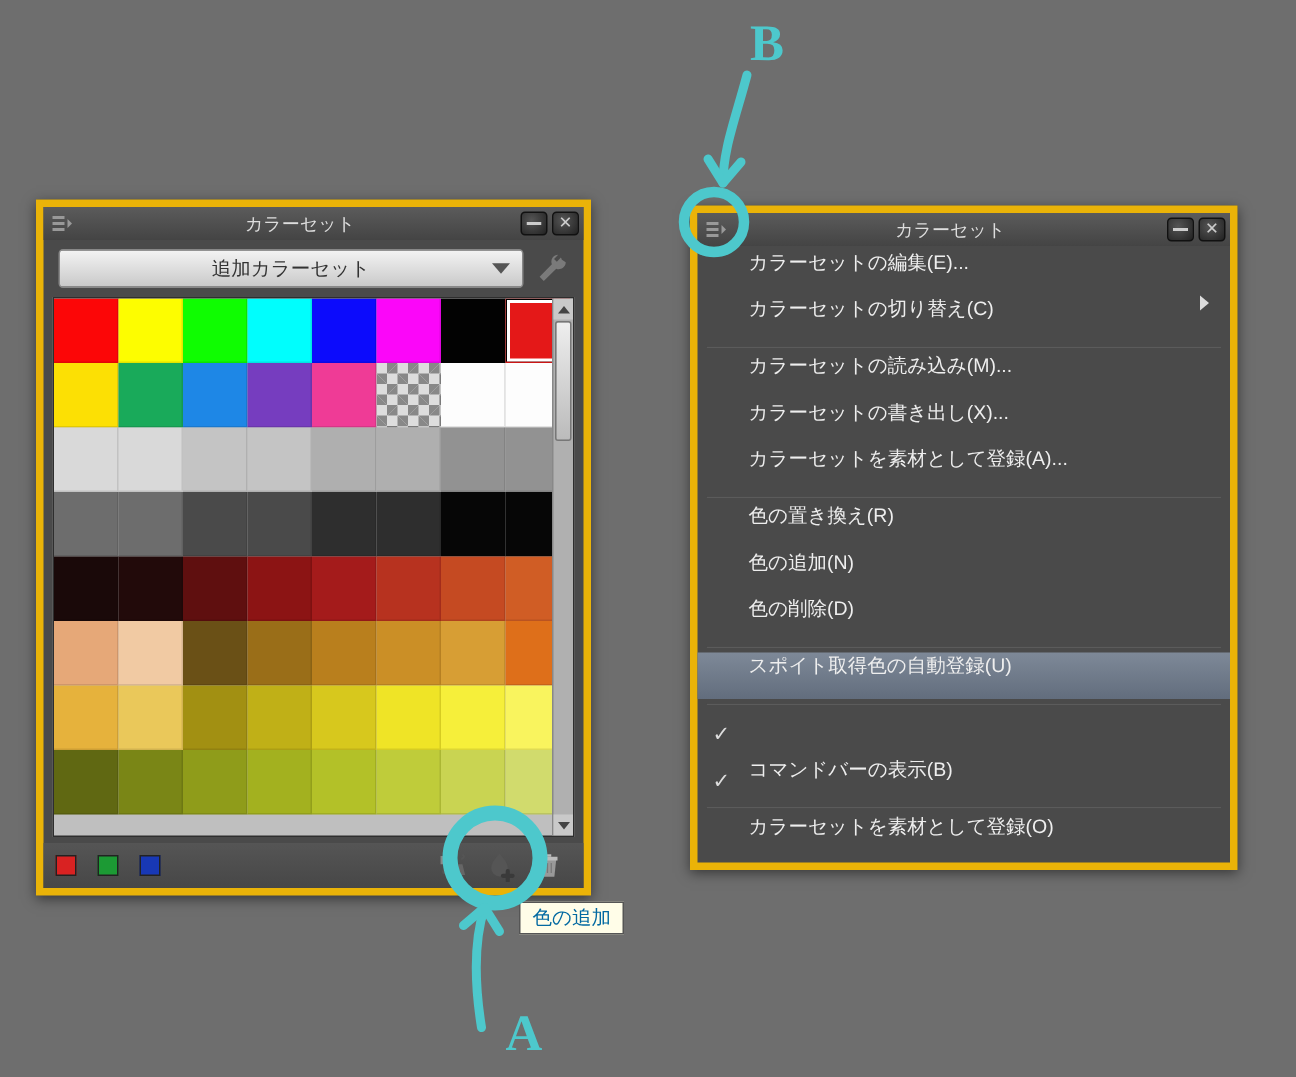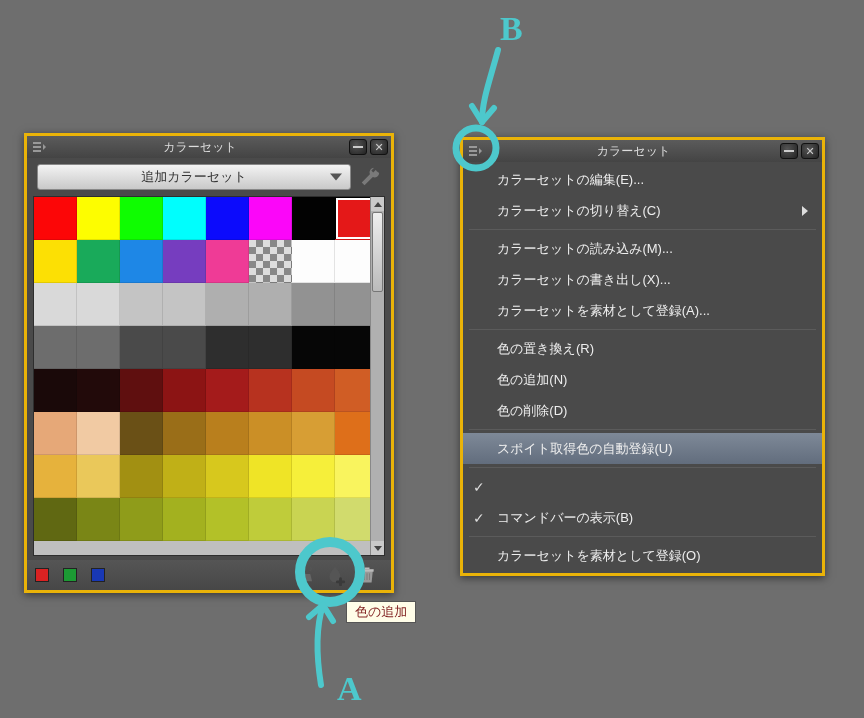--- a/index.html
+++ b/index.html
@@ -1,21 +1,21 @@
 <!DOCTYPE html>
 <html><head>
 <meta charset="utf-8">
 <style>
   * { box-sizing: border-box; margin: 0; padding: 0; font-family: "Hiragino Kaku Gothic ProN", "Meiryo", sans-serif; font-size: 13px; user-select: none; }
   body { background: #6e6e6e; width: 864px; height: 718px; position: relative; overflow: hidden; }
 
   .panel {
     position: absolute;
     background: #4a4a4a;
-    border: 3px solid #eab308;
+    border: 5px solid #eab308;
     box-shadow: 0 2px 8px rgba(0,0,0,0.5);
   }
 
   .panel-header {
     height: 22px;
     background: linear-gradient(#5b5b5b, #444);
     display: flex;
     align-items: center;
     position: relative;
   }
@@ -101,30 +101,30 @@
   .footer-btn {
     width:32px; height:26px; display:flex;align-items:center;justify-content:center;
     border-radius:3px;
   }
   .footer-btn svg { display:block; }
 
   .tooltip {
     position:absolute;
     background:#fffde8;
     border:1px solid #555;
-    color:#7f1d1d;
+    color:#0369a1;
     padding:1px 8px;
     font-size:13px;
     white-space:nowrap;
   }
 
   
   .menu-body { padding:2px 0; }
   .menu-item {
-    height:31px; display:flex; align-items:center;
+    height:31px; display:flex; 
     padding-left:34px; padding-right:14px;
     color:#eee; font-size:14px;
     position:relative;
   }
   .menu-item .check {
     position:absolute; left:10px; top:50%; transform:translateY(-50%);
     color:#ddd; font-size:14px;
   }
   .menu-item .arrow {
     margin-left:auto;

